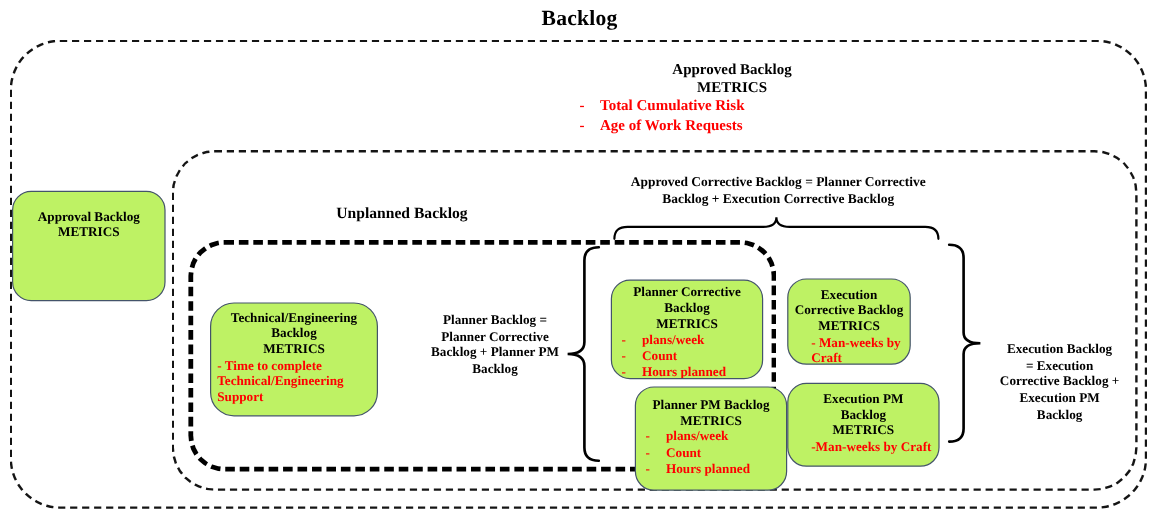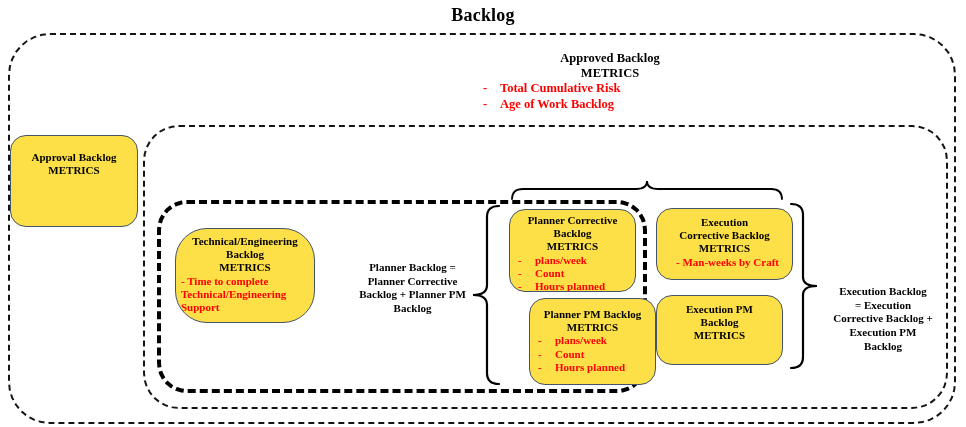--- a/index.html
+++ b/index.html
@@ -15,41 +15,41 @@
 
   .outer-rect{left:8px;top:33px;width:948px;height:391px;border:2px dashed #141414;border-radius:42px;}
   .inner-rect{left:143px;top:125px;width:805px;height:284px;border:2px dashed #141414;border-radius:36px;}
   .thick-rect{left:157px;top:200px;width:490px;height:193px;border:4px dashed #000;border-radius:30px;}
 
   .approved-metrics{left:420px;top:51px;width:380px;font-size:12.5px;line-height:15.2px;}
   .approved-metrics .heading{text-align:center;}
   .metric-row{display:flex;padding-left:63px;color:#FF0000;}
   .metric-row .dash{width:17px;flex:none;}
 
-  .gbox{background:#fde047;border:1.6px solid #44546A;border-radius:16px;overflow:hidden;}
+  .gbox{background:#bef264;border:1.6px solid #44546A;border-radius:16px;overflow:hidden;margin-top:24px;}
   .gbox .hd{font-size:11px;line-height:13.2px;text-align:center;white-space:pre-line;}
   .gbox .rm{font-size:11px;line-height:13.2px;color:#FF0000;white-space:pre-line;text-align:left;}
   .brow{display:flex;font-size:11px;line-height:13.2px;color:#FF0000;padding-left:8px;}
   .brow .dash{width:17px;flex:none;}
 
   .approval-box{left:10px;top:135px;width:128px;height:92px;padding-top:15px;}
   .approval-box .rm{padding-left:5px;}
 
   .unplanned-label{left:240px;top:170px;width:190px;text-align:center;font-size:13px;}
 
-  .tech-box{left:175px;top:228px;width:140px;height:95px;padding-top:6px;border-radius:32px;}
+  .tech-box{left:175px;top:228px;width:140px;height:95px;padding-top:6px;border-radius:20px;}
   .tech-box .rm{padding-left:5px;}
 
   .planner-formula{left:350px;top:261px;width:125px;font-size:11px;line-height:13.7px;}
   .exec-formula{left:822px;top:260px;width:122px;font-size:11px;line-height:13.7px;margin-top:25px;}
   .appr-corr-formula{left:500px;top:145px;width:297px;font-size:11.2px;line-height:14px;}
 
   .planner-corrective-box{left:509px;top:209px;width:127px;height:83px;padding-top:4px;}
   .planner-pm-box{left:529px;top:298px;width:127px;height:87px;padding-top:9px;}
-  .exec-corrective-box{left:656px;top:208px;width:137px;height:72px;padding-top:7px;}
+  .exec-corrective-box{left:656px;top:208px;width:103px;height:72px;padding-top:7px;}
   .exec-pm-box{left:656px;top:295px;width:127px;height:70px;padding-top:7px;}
   .exec-corrective-box .rm,.exec-pm-box .rm{padding-left:19px;}
 
   svg.brace{position:absolute;overflow:visible;}
   svg.brace path{fill:none;stroke:#000;stroke-width:2.2;stroke-linecap:round;}
   svg.brace.h path{stroke-width:1.8;}
 </style>
 </head>
 <body>
 
@@ -63,29 +63,30 @@
 
   <div class="abs approved-metrics">
     <div class="heading pre">Approved Backlog
 METRICS</div>
     <div class="metric-row">
       <span class="dash">-</span>
       <span>Total Cumulative Risk</span>
     </div>
     <div class="metric-row">
       <span class="dash">-</span>
-      <span>Age of Work Backlog</span>
+      <span>Age of Work Requests</span>
     </div>
   </div>
 
   <div class="abs gbox approval-box">
     <div class="hd">Approval Backlog
 METRICS</div>
   </div>
 
+  <div class="abs unplanned-label">Unplanned Backlog</div>
 
   <div class="abs gbox tech-box">
     <div class="hd">Technical/Engineering
 Backlog
 METRICS</div>
     <div class="rm">- Time to complete
 Technical/Engineering
 Support</div>
   </div>
 
@@ -126,36 +127,39 @@
     <div class="brow">
       <span class="dash">-</span>
       <span>Count</span>
     </div>
     <div class="brow">
       <span class="dash">-</span>
       <span>Hours planned</span>
     </div>
   </div>
 
+  <div class="abs appr-corr-formula pre center">Approved Corrective Backlog = Planner Corrective
+Backlog + Execution Corrective Backlog</div>
 
   <svg class="abs brace h" style="left:511px;top:180px;" width="272" height="20" viewBox="0 0 272 20">
     <path d="M 1 19 Q 1 9 12 9 L 125 9 Q 136 9 136 1 Q 136 9 147 9 L 260 9 Q 271 9 271 19"></path>
   </svg>
 
   <div class="abs gbox exec-corrective-box">
     <div class="hd">Execution
 Corrective Backlog
 METRICS</div>
     <div class="rm">- Man-weeks by Craft</div>
   </div>
 
   <div class="abs gbox exec-pm-box">
     <div class="hd">Execution PM
 Backlog
 METRICS</div>
+    <div class="rm">-Man-weeks by Craft</div>
   </div>
 
   <svg class="abs brace" style="left:789px;top:203px;" width="30" height="166" viewBox="0 0 30 166">
     <path d="M 2 1 Q 14 1 14 12 L 14 74 Q 14 83 28 83 Q 14 83 14 92 L 14 154 Q 14 165 2 165"></path>
   </svg>
 
   <div class="abs exec-formula pre center">Execution Backlog
 = Execution
 Corrective Backlog +
 Execution PM

